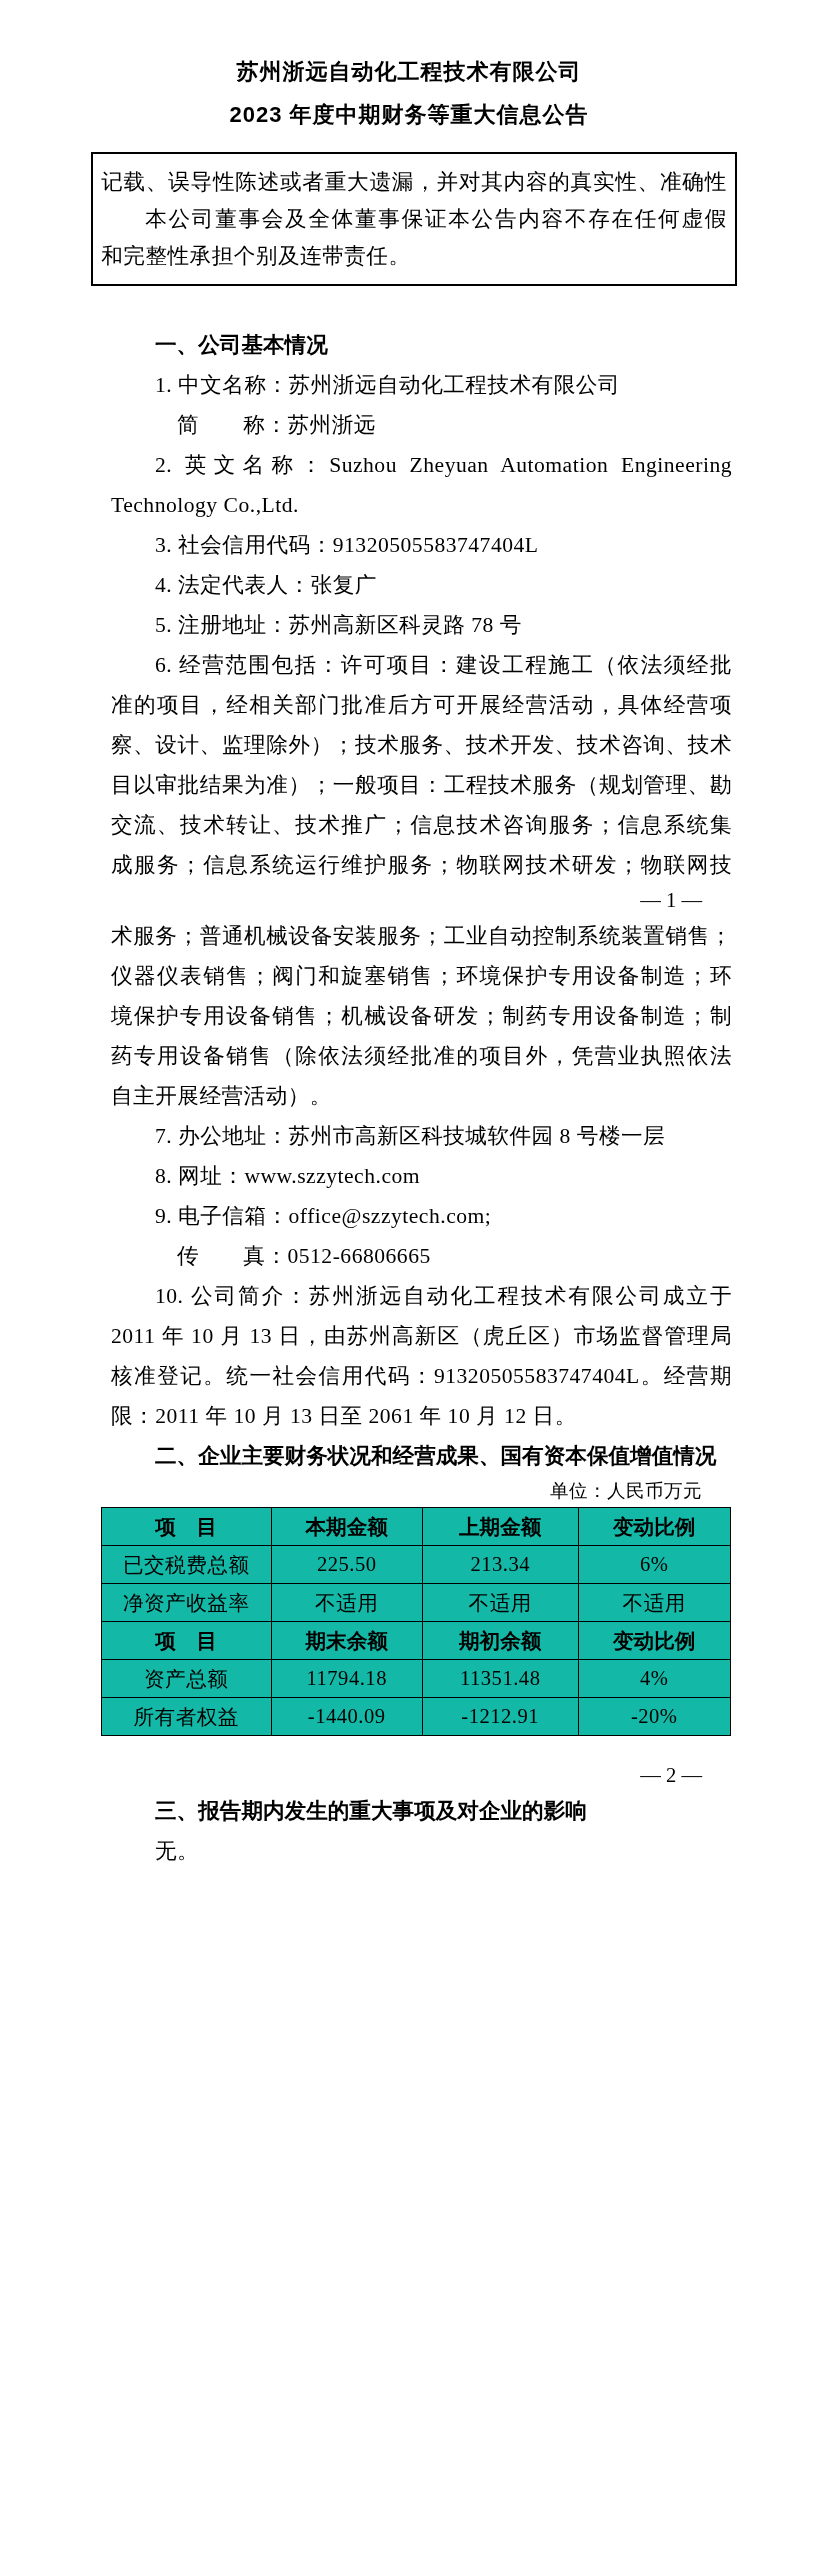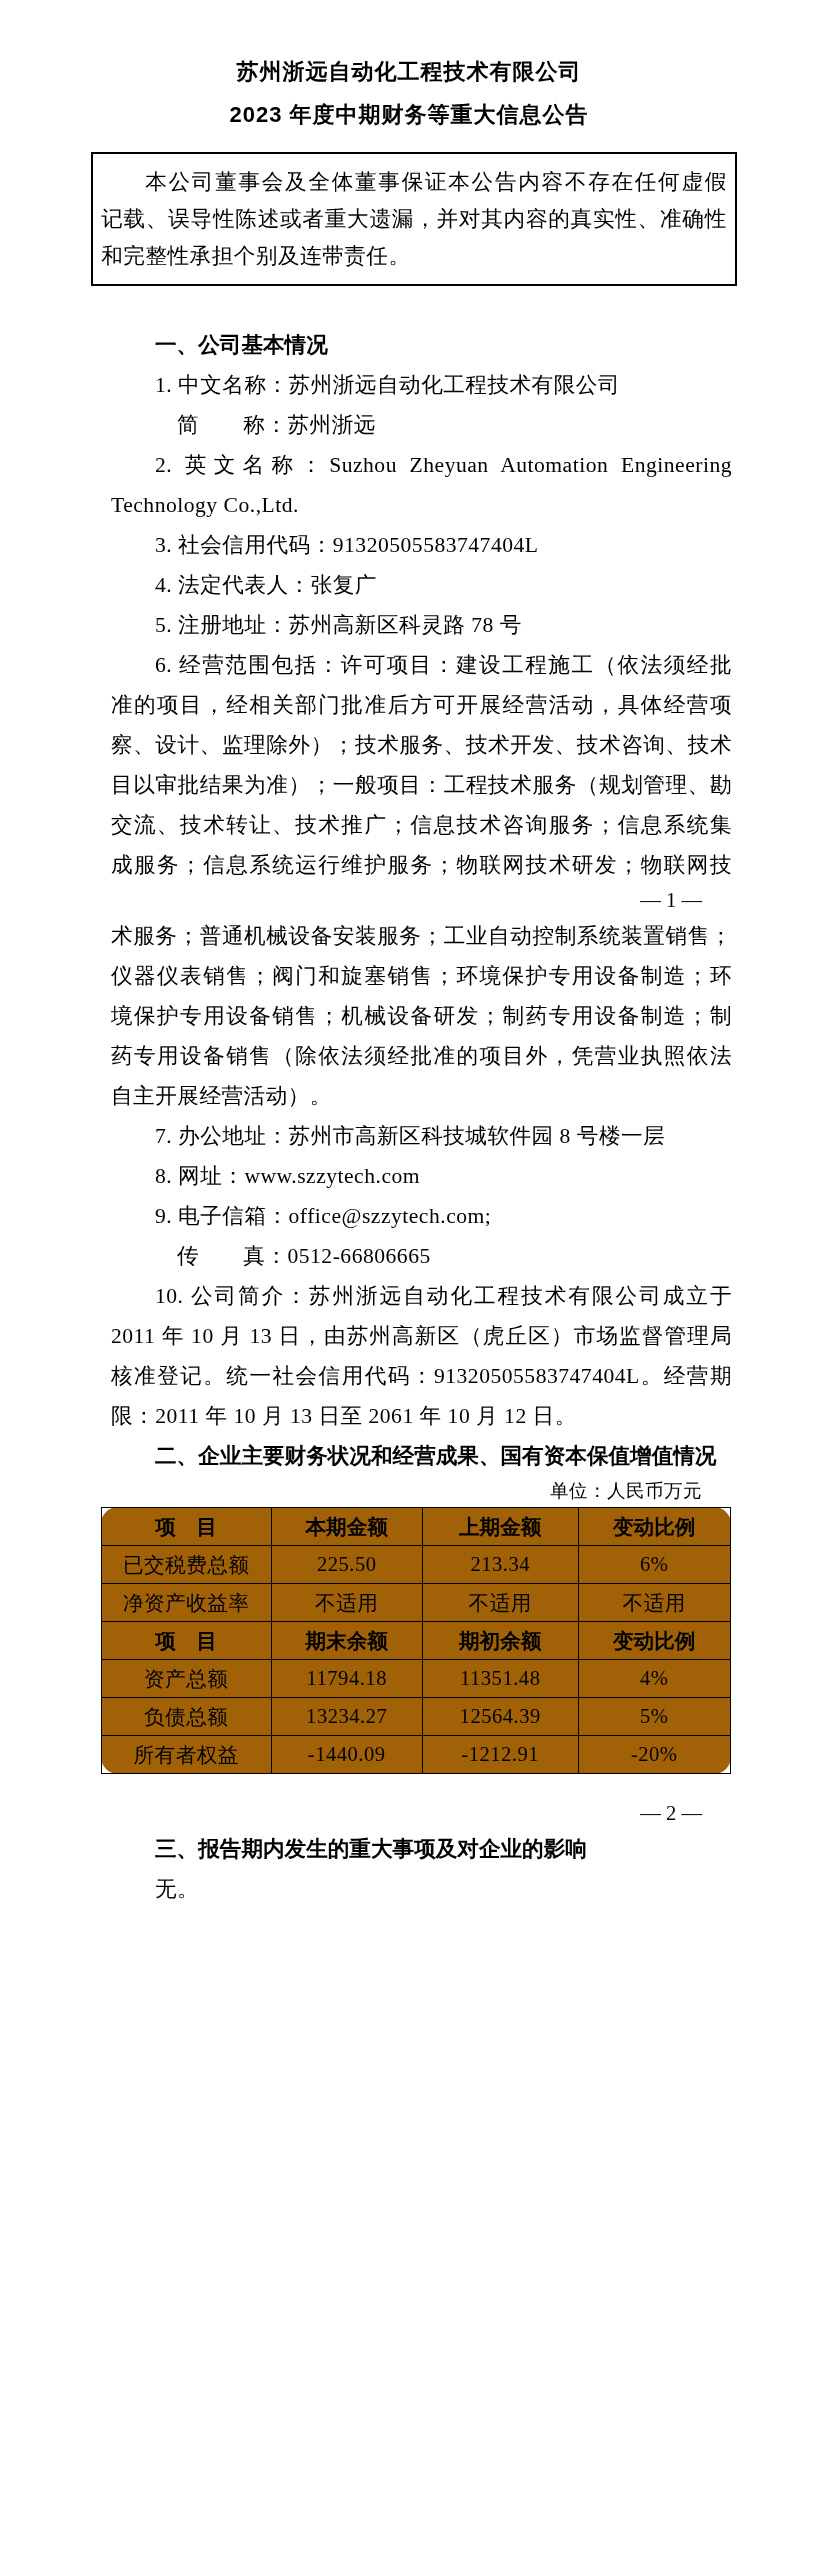--- a/index.html
+++ b/index.html
@@ -35,21 +35,21 @@
     font-size:20.6px; line-height:31px; letter-spacing:0;
     text-align:right; text-align-last:right; padding-right:30px;
   }
   .m2{ margin-top:24px; }
   .unit{
     font-size:18.5px; line-height:31px; letter-spacing:0.5px;
     text-align:right; padding-right:30px;
   }
   table.fin{
     border-collapse:collapse; table-layout:fixed;
-    width:629px; margin-left:-10.3px; background:#a16207;border-radius:17px;
+    width:629px; margin-left:-10.3px; background:#14b8a6;
   }
   table.fin th, table.fin td{
     border:1px solid #000000; height:37px; padding:0 3.1px;
     text-align:center; vertical-align:middle;
     font-size:20.6px; letter-spacing:0.5px; overflow:hidden;
   }
   table.fin th{
     font-weight:bold; letter-spacing:0;
     font-family:"Liberation Sans","DejaVu Sans",sans-serif;
   }
@@ -57,22 +57,22 @@
 </head>
 <body>
 
 <div class="page">
   <div class="title">
     <div class="t1">苏州浙远自动化工程技术有限公司</div>
     <div class="t1">2023 年度中期财务等重大信息公告</div>
   </div>
 
   <div class="notice">
+      <div class="line j">记载、误导性陈述或者重大遗漏，并对其内容的真实性、准确性</div>
       <div class="line ind j">本公司董事会及全体董事保证本公告内容不存在任何虚假</div>
-      <div class="line j">记载、误导性陈述或者重大遗漏，并对其内容的真实性、准确性</div>
       <div class="line ">和完整性承担个别及连带责任。</div>
     </div>
 
   <div class="content">
     <div>
         <div class="line ind bold h1sp">一、公司基本情况</div>
         <div class="line ind">1. 中文名称：苏州浙远自动化工程技术有限公司</div>
         <div class="line ind3">简　　称：苏州浙远</div>
         <div class="line ind j">2. 英文名称：Suzhou Zheyuan Automation Engineering</div>
         <div class="line ">Technology Co.,Ltd.</div>
@@ -136,26 +136,20 @@
             <th>期初余额</th>
             <th>变动比例</th>
           </tr>
           <tr>
             <td>资产总额</td>
             <td>11794.18</td>
             <td>11351.48</td>
             <td>4%</td>
           </tr>
           <tr>
-            <td>负债总额</td>
-            <td>13234.27</td>
-            <td>12564.39</td>
-            <td>5%</td>
-          </tr>
-          <tr>
             <td>所有者权益</td>
             <td>-1440.09</td>
             <td>-1212.91</td>
             <td>-20%</td>
           </tr>
         </tbody>
     </table>
 
     <div>
         <div class="line marker m2">— 2 —</div>

